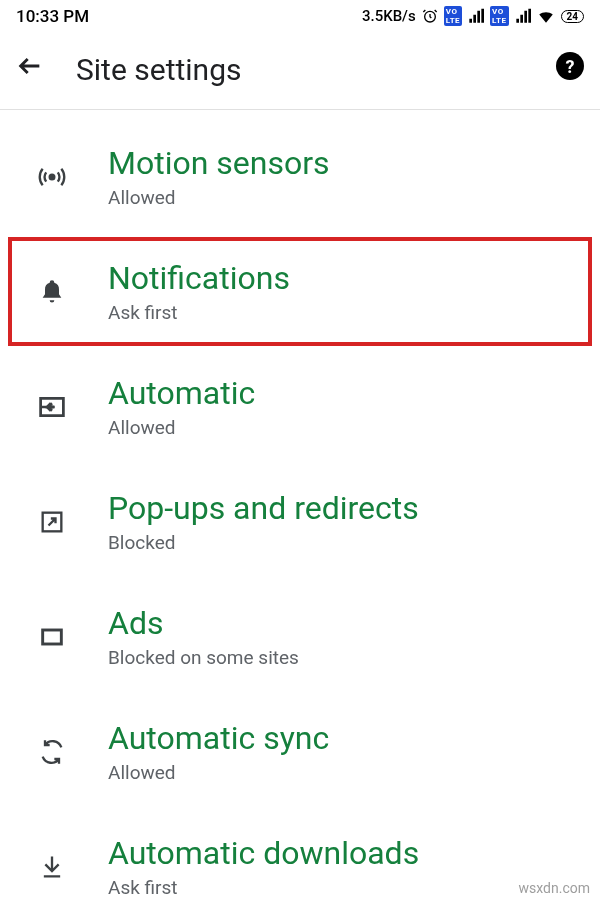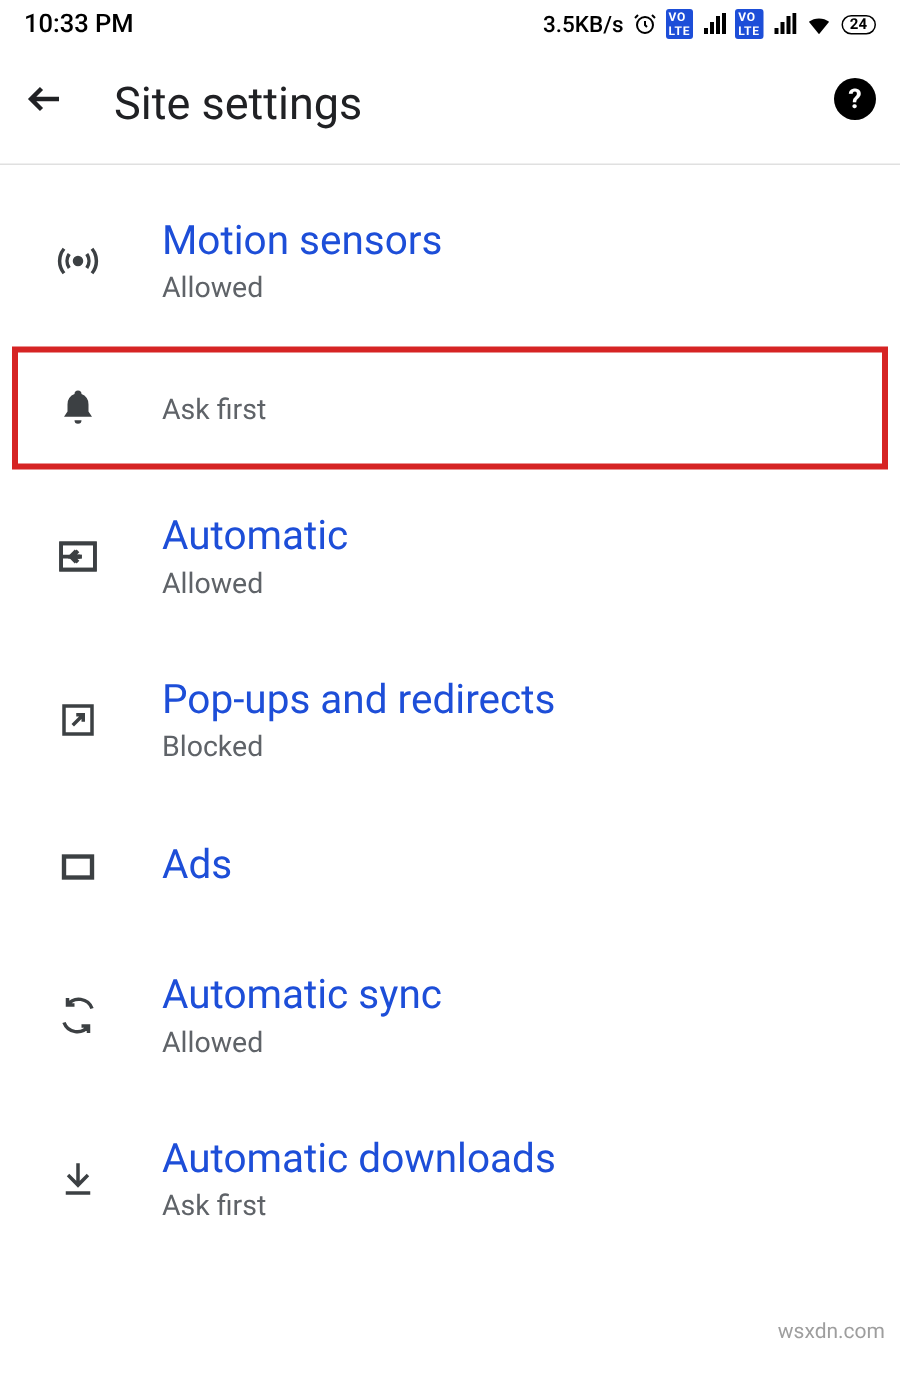--- a/index.html
+++ b/index.html
@@ -84,22 +84,22 @@
     }
     .item-icon {
       width: 32px;
       display: flex;
       align-items: center;
       justify-content: center;
       color: #3c4043;
     }
     .item-text { flex: 1; }
     .item-title {
-      font-size: 27px;
-      color: #1d4ed8;
+      font-size: 32px;
+      color: #15803d;
       margin-bottom: 4px;
     }
     .item-sub {
       font-size: 19px;
       color: #5f6368;
     }
     .watermark {
       position: absolute;
       bottom: 20px;
       right: 10px;
@@ -166,20 +166,21 @@
     </div>
   </div>
 
   <div class="item highlighted">
     <span class="item-icon">
       <svg width="28" height="28" viewBox="0 0 24 24" fill="#3c4043">
           <path d="M12 2a2 2 0 00-2 2 6 6 0 00-4 6v4l-2 3h16l-2-3v-4a6 6 0 00-4-6 2 2 0 00-2-2zM10 19a2 2 0 004 0z"></path>
         </svg>
     </span>
     <div class="item-text">
+      <div class="item-title">Notifications</div>
       <div class="item-sub">Ask first</div>
     </div>
   </div>
 
   <div class="item">
     <span class="item-icon">
       <svg width="30" height="30" viewBox="0 0 24 24" fill="none" stroke="#3c4043" stroke-width="2">
           <rect x="3" y="5" width="18" height="14"></rect>
           <path d="M3 12h6M13 12l-4 0" stroke-width="2"></path>
           <path d="M11 12 l4 0" transform="translate(-2,0)"></path>
@@ -211,20 +212,21 @@
   </div>
 
   <div class="item">
     <span class="item-icon">
       <svg width="28" height="28" viewBox="0 0 24 24" fill="none" stroke="#3c4043" stroke-width="2.5">
           <rect x="4" y="6" width="16" height="12"></rect>
         </svg>
     </span>
     <div class="item-text">
       <div class="item-title">Ads</div>
+      <div class="item-sub">Blocked on some sites</div>
     </div>
   </div>
 
   <div class="item">
     <span class="item-icon">
       <svg width="28" height="28" viewBox="0 0 24 24" fill="none" stroke="#3c4043" stroke-width="2">
           <path d="M20 8A8 8 0 006 6M4 16a8 8 0 0014 2M6 2v4h4M18 22v-4h-4"></path>
         </svg>
     </span>
     <div class="item-text">

